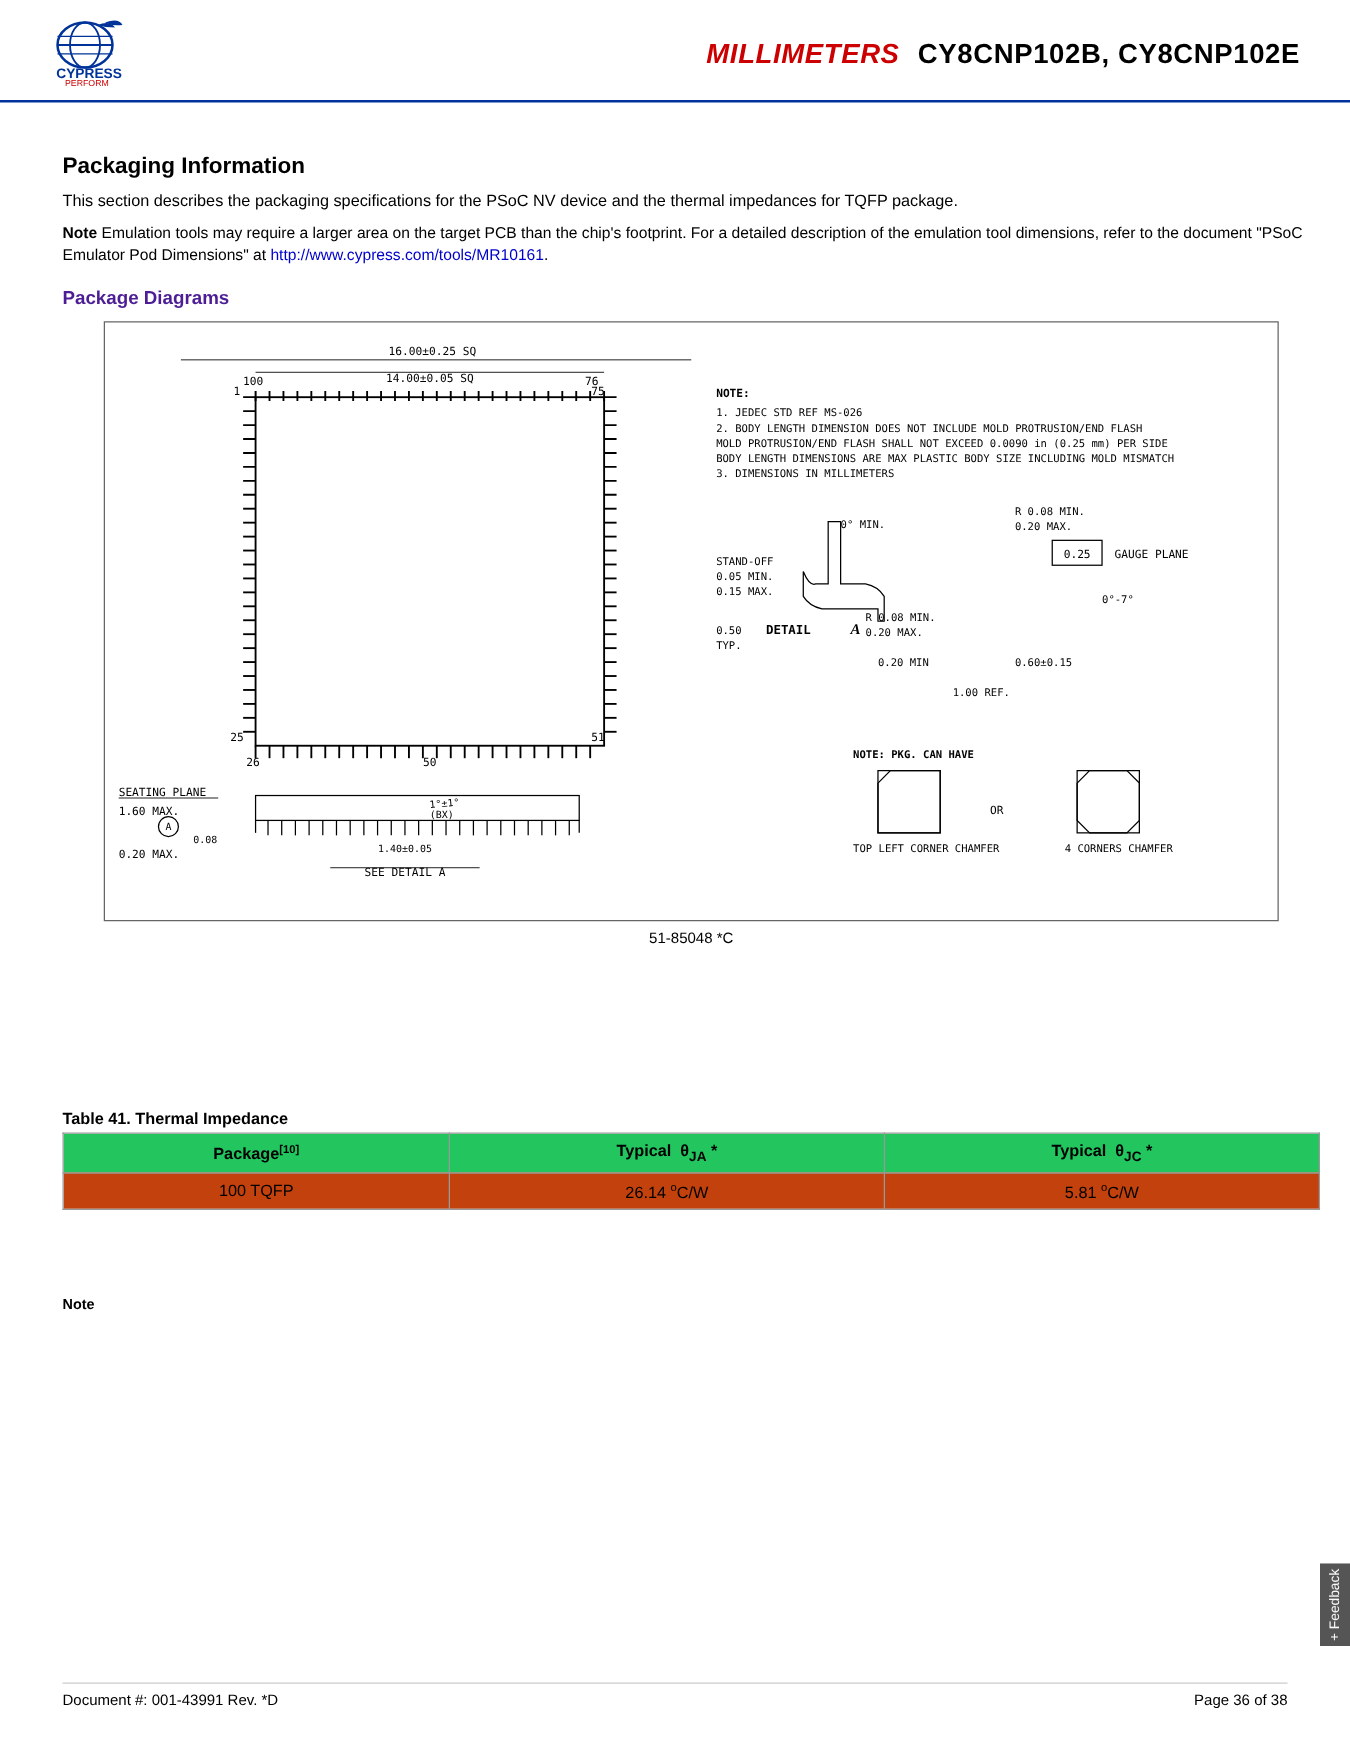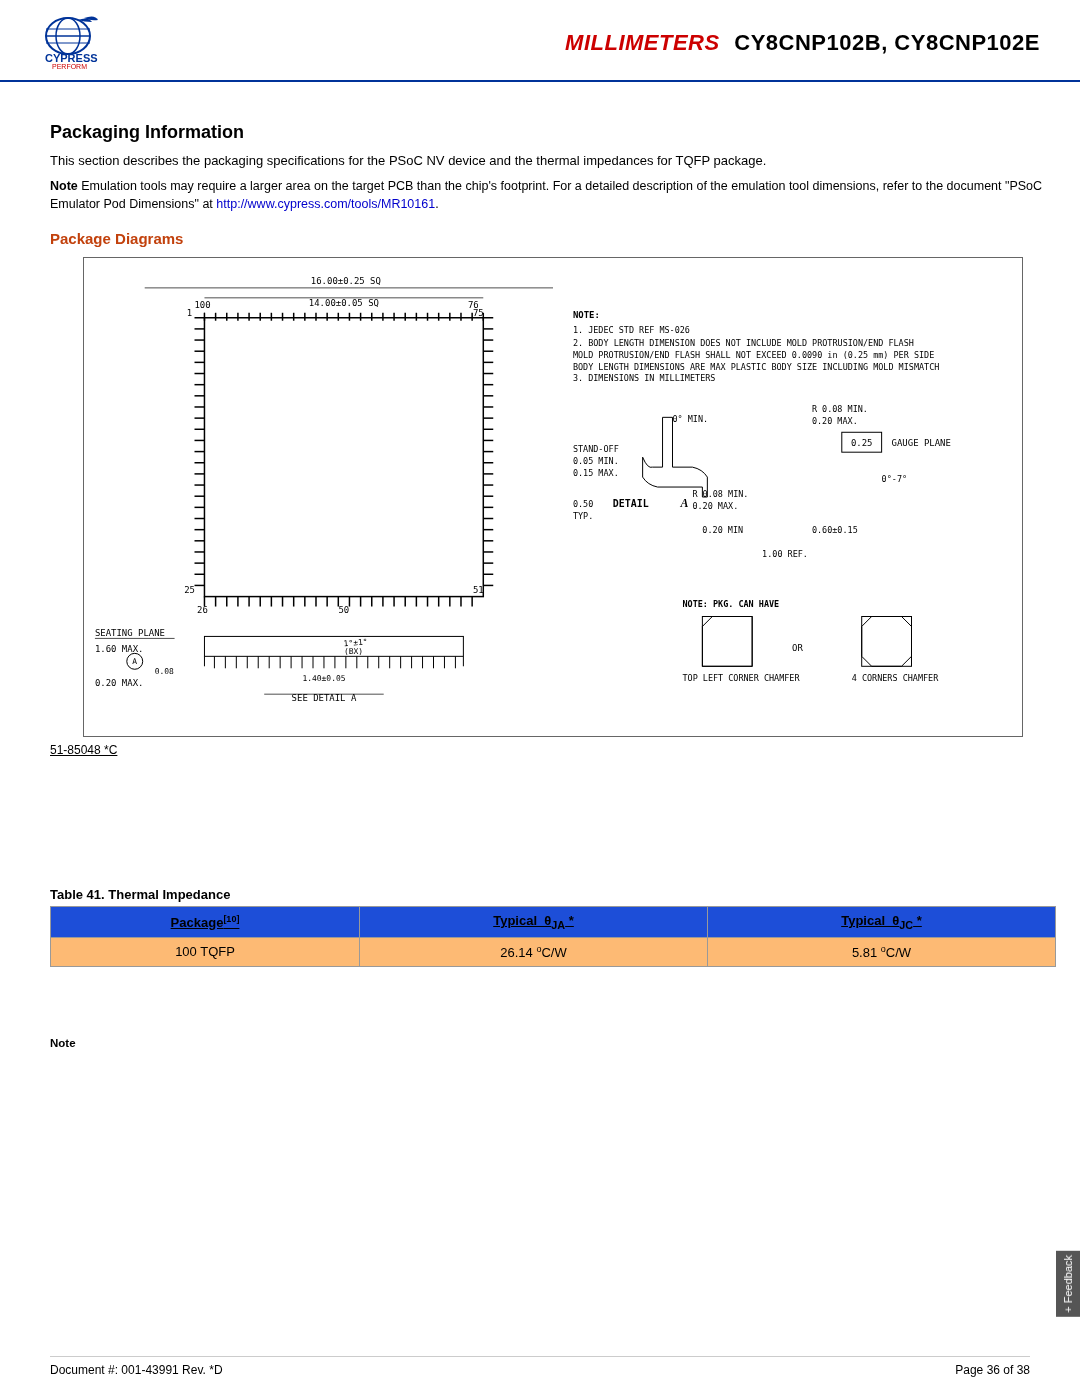--- a/index.html
+++ b/index.html
@@ -68,21 +68,21 @@
       font-weight: bold;
     }
     .note-line a {
       color: #0000cc;
       text-decoration: none;
     }
 
     h3.sub-title {
       font-size: 15px;
       font-weight: bold;
-      color: #c2410c;
+      color: #4c1d95;
       margin-bottom: 10px;
       margin-top: 16px;
     }
 
     .figure-caption {
       text-align: center;
       font-size: 13px;
       font-weight: bold;
       margin-bottom: 8px;
     }
@@ -98,25 +98,24 @@
       overflow: hidden;
     }
 
     
     .diagram-svg {
       width: 100%;
       height: 100%;
     }
 
     .part-number-below {
-      text-align: left;
+      text-align: center;
       font-size: 12px;
       margin-top: 6px;
       margin-bottom: 20px;
-      text-decoration: underline;
     }
 
     
     .thermal-section {
       margin-top: 30px;
     }
 
     .table-label {
       font-size: 13px;
       font-weight: bold;
@@ -127,46 +126,45 @@
       width: 100%;
       border-collapse: collapse;
       font-size: 13px;
     }
     .thermal-table th, .thermal-table td {
       border: 1px solid #999;
       padding: 6px 12px;
       text-align: center;
     }
     .thermal-table thead tr {
-      background: #1d4ed8;
-      font-weight: bold;
-      text-decoration: underline;
+      background: #22c55e;
+      font-weight: bold;
     }
     .thermal-table tbody tr {
-      background: #fdba74;
+      background: #c2410c;
     }
 
     sup {
       font-size: 9px;
       vertical-align: super;
     }
 
     
     .footer-notes {
       margin-top: 30px;
       font-size: 11.5px;
     }
     .footer-notes .note-bold {
       font-weight: bold;
     }
 
     
     .page-footer {
       position: absolute;
-      bottom: 20px;
+      bottom: 30px;
       left: 50px;
       right: 50px;
       display: flex;
       justify-content: space-between;
       font-size: 12px;
       color: #000;
       border-top: 1px solid #ccc;
       padding-top: 6px;
     }
 

